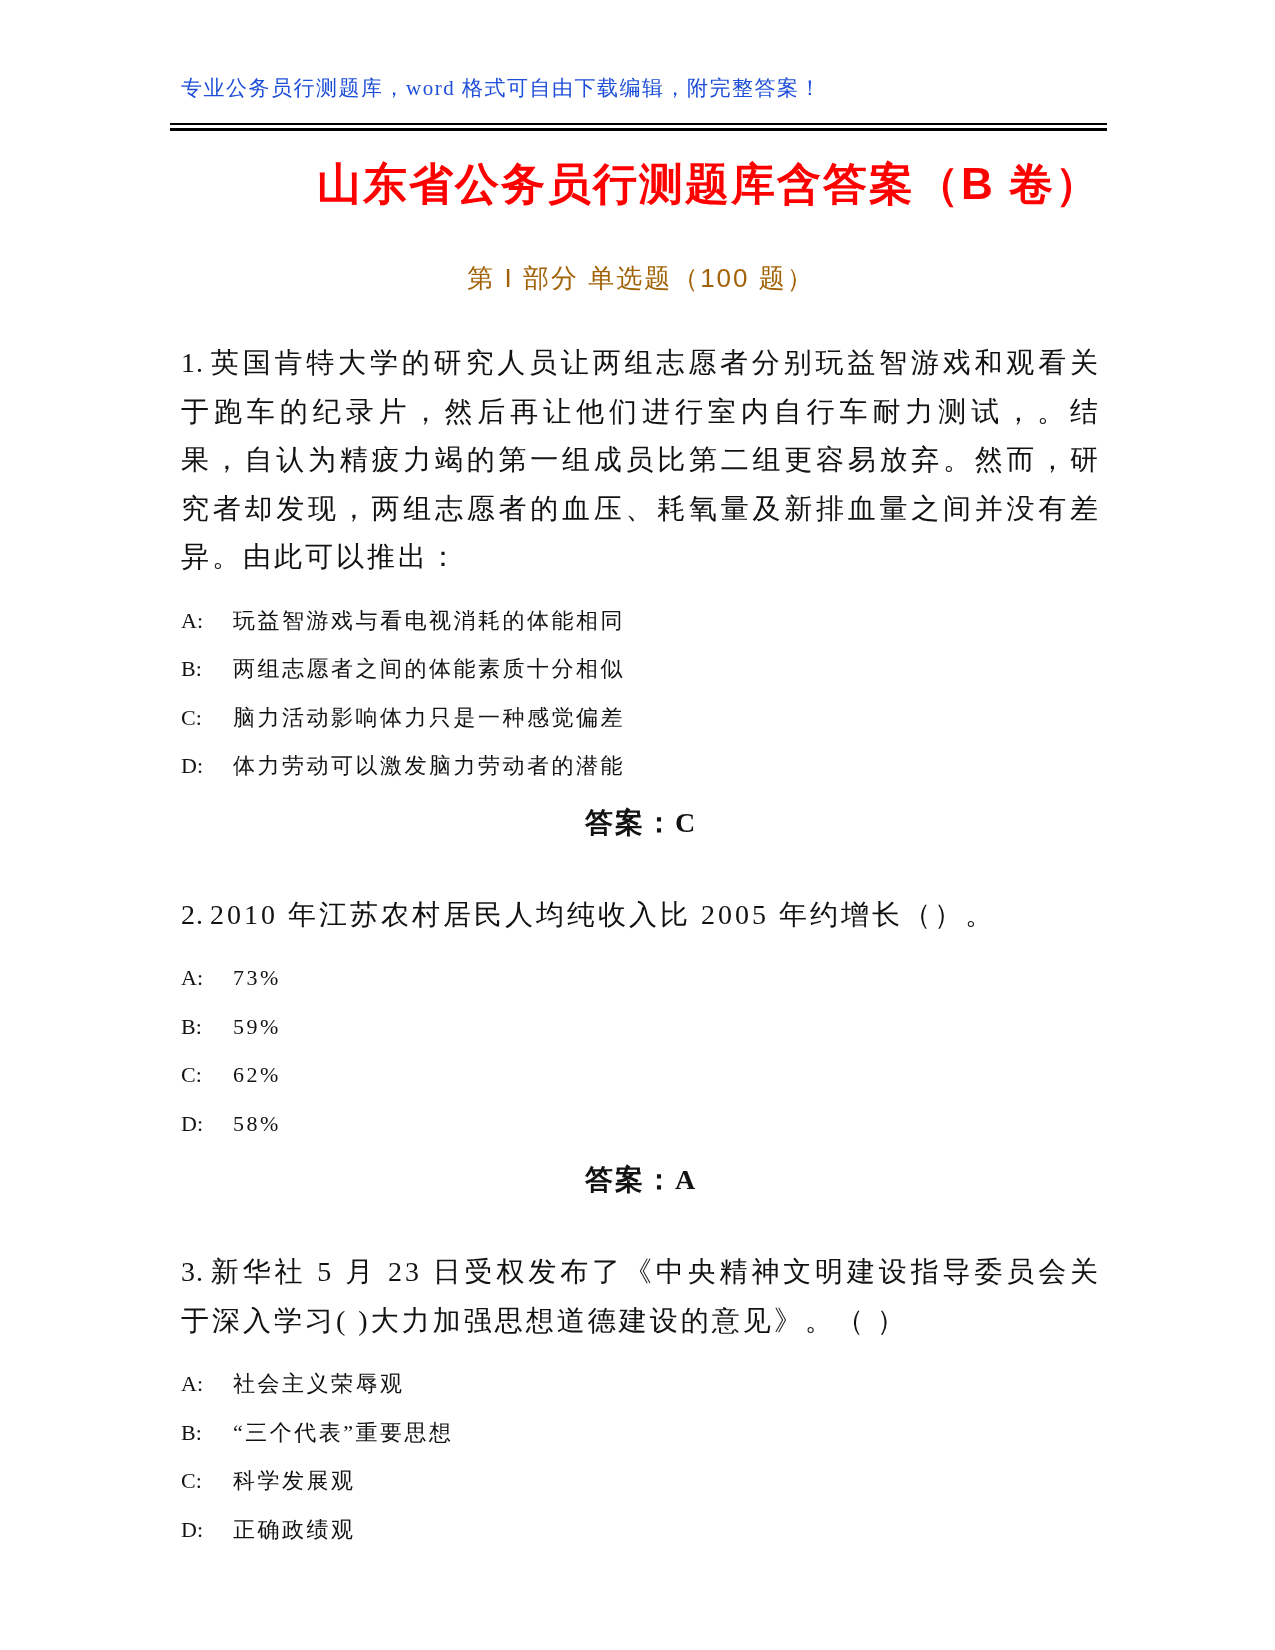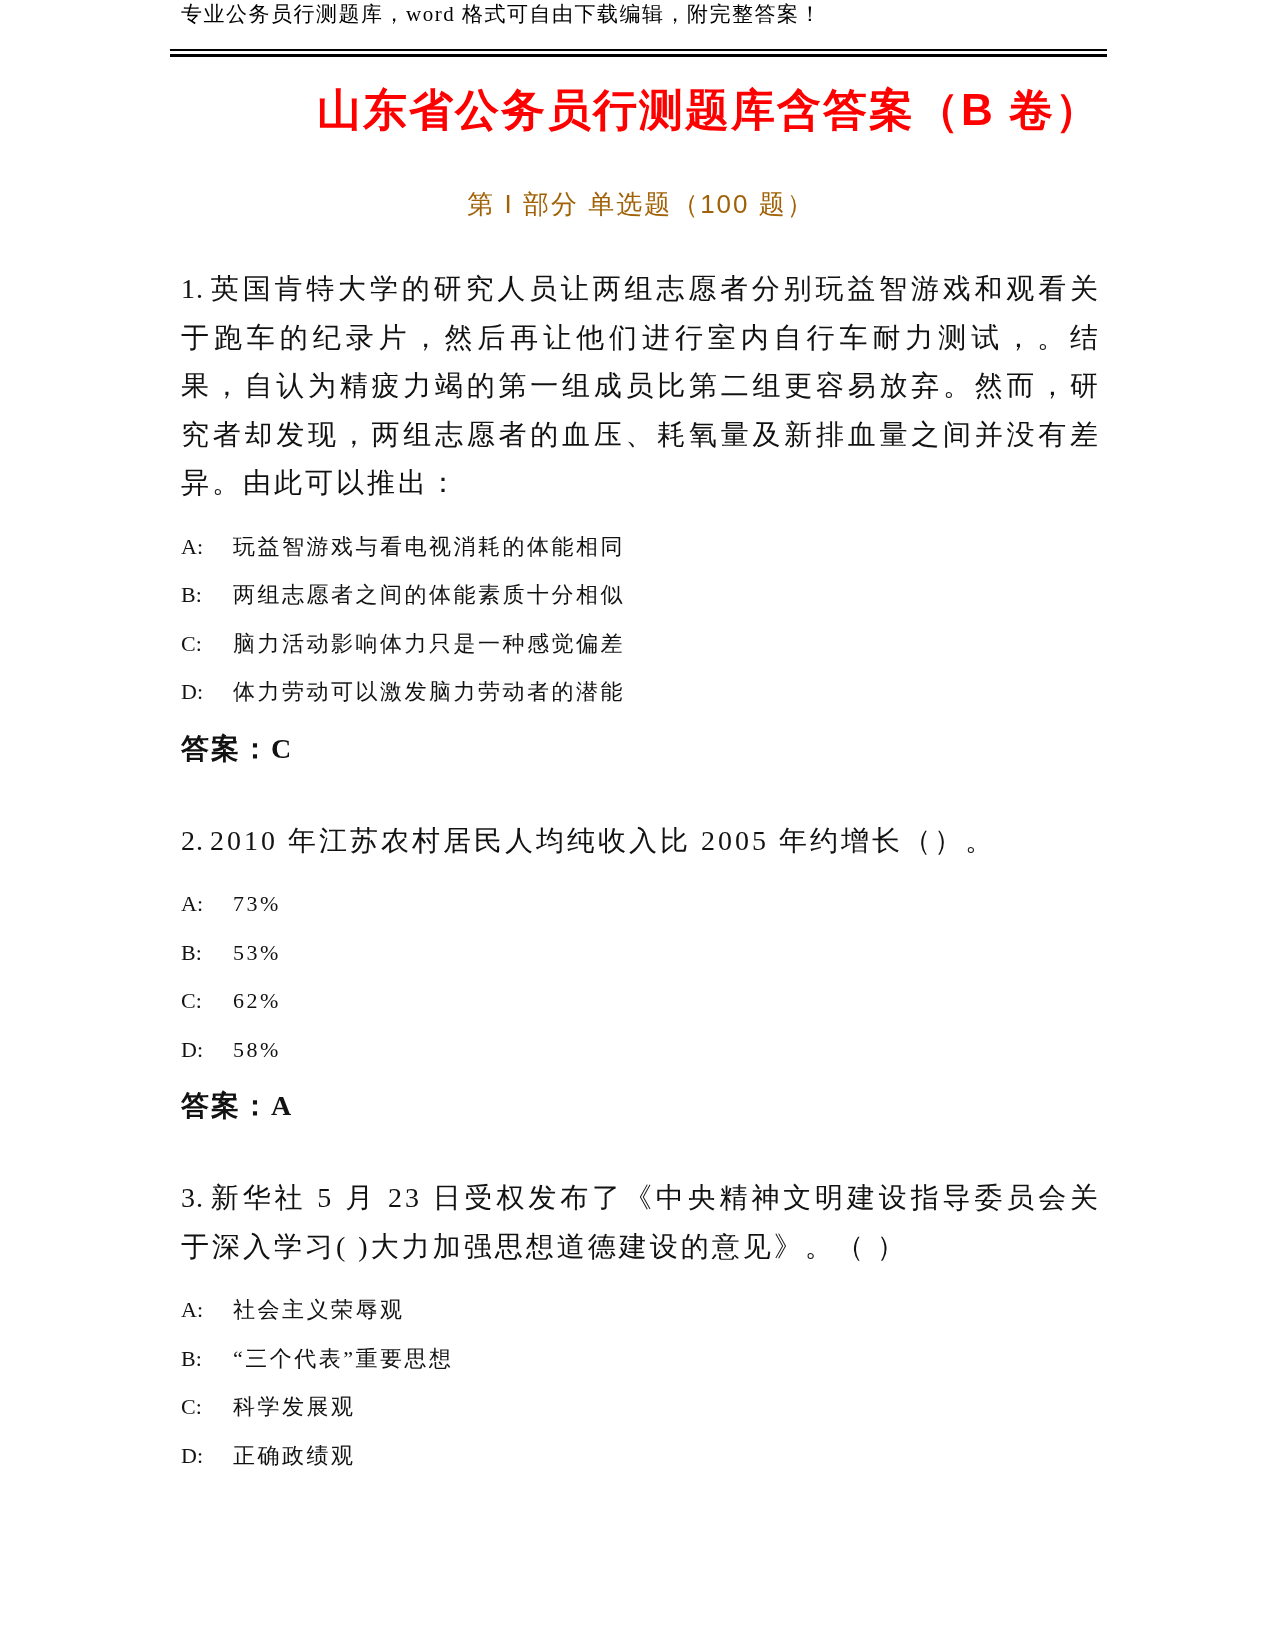--- a/index.html
+++ b/index.html
@@ -10,23 +10,24 @@
     background: #ffffff;
     overflow: hidden;
     font-family: "Liberation Serif", "DejaVu Serif", serif;
     color: #121212;
   }
   .content {
     margin-left: 181px;
     width: 920px;
   }
   .header-note {
+    padding-top: 74px;
     font-size: 21px;
     letter-spacing: 1.5px;
-    color: #000000;
+    color: #1d4ed8;
     white-space: nowrap;
   }
   .divider {
     margin-top: 21px;
     margin-left: -11px;
     width: 937px;
     height: 3px;
     border-top: 2px solid #000;
     border-bottom: 3px solid #000;
   }
@@ -71,20 +72,21 @@
     display: inline-block;
     min-width: 52px;
     letter-spacing: 0;
   }
   .answer {
     margin-top: 8px;
     font-size: 28px;
     line-height: 48px;
     font-weight: 700;
     letter-spacing: 2px;
+    text-align: center;
   }
 </style>
 </head>
 <body>
 
 <div class="page">
   <div class="content">
 
     <div class="header-note">专业公务员行测题库，word 格式可自由下载编辑，附完整答案！</div>
 
@@ -102,21 +104,21 @@
         <div class="option"><span class="opt-label">C:</span><span class="opt-text">脑力活动影响体力只是一种感觉偏差</span></div>
         <div class="option"><span class="opt-label">D:</span><span class="opt-text">体力劳动可以激发脑力劳动者的潜能</span></div>
       </div>
       <div class="answer"><span>答案：</span><span>C</span></div>
     </section>
 
     <section class="question">
       <p class="q-text"><span class="q-number">2.</span><span>2010 年江苏农村居民人均纯收入比 2005 年约增长（）。</span></p>
       <div class="options">
         <div class="option"><span class="opt-label">A:</span><span class="opt-text">73%</span></div>
-        <div class="option"><span class="opt-label">B:</span><span class="opt-text">53%</span></div>
+        <div class="option"><span class="opt-label">B:</span><span class="opt-text">59%</span></div>
         <div class="option"><span class="opt-label">C:</span><span class="opt-text">62%</span></div>
         <div class="option"><span class="opt-label">D:</span><span class="opt-text">58%</span></div>
       </div>
       <div class="answer"><span>答案：</span><span>A</span></div>
     </section>
 
     <section class="question">
       <p class="q-text"><span class="q-number">3.</span><span>新华社 5 月 23 日受权发布了《中央精神文明建设指导委员会关于深入学习( )大力加强思想道德建设的意见》。（ ）</span></p>
       <div class="options">
         <div class="option"><span class="opt-label">A:</span><span class="opt-text">社会主义荣辱观</span></div>

